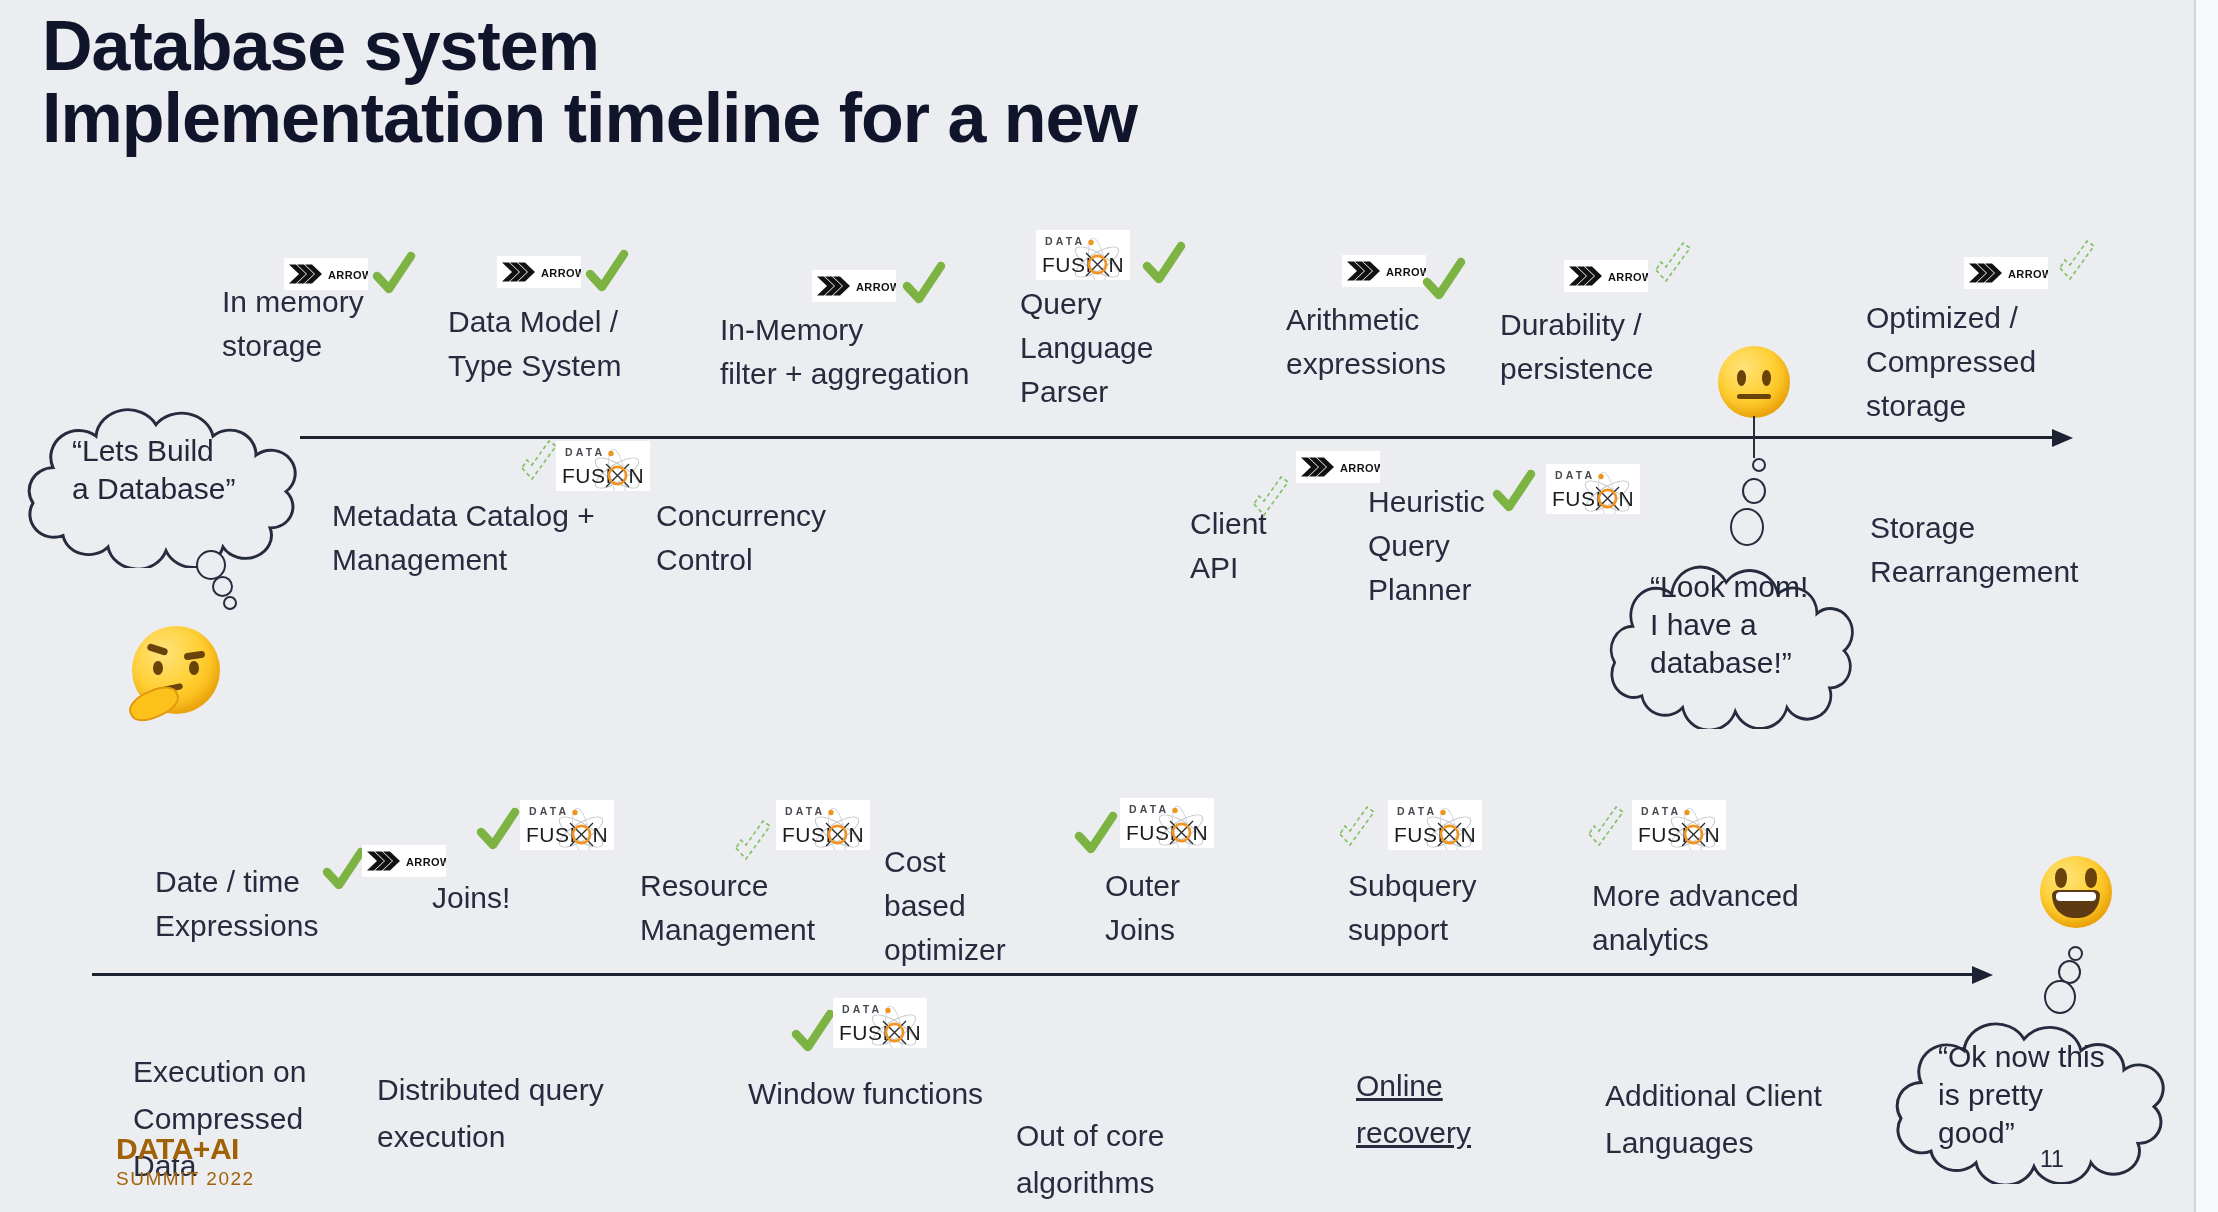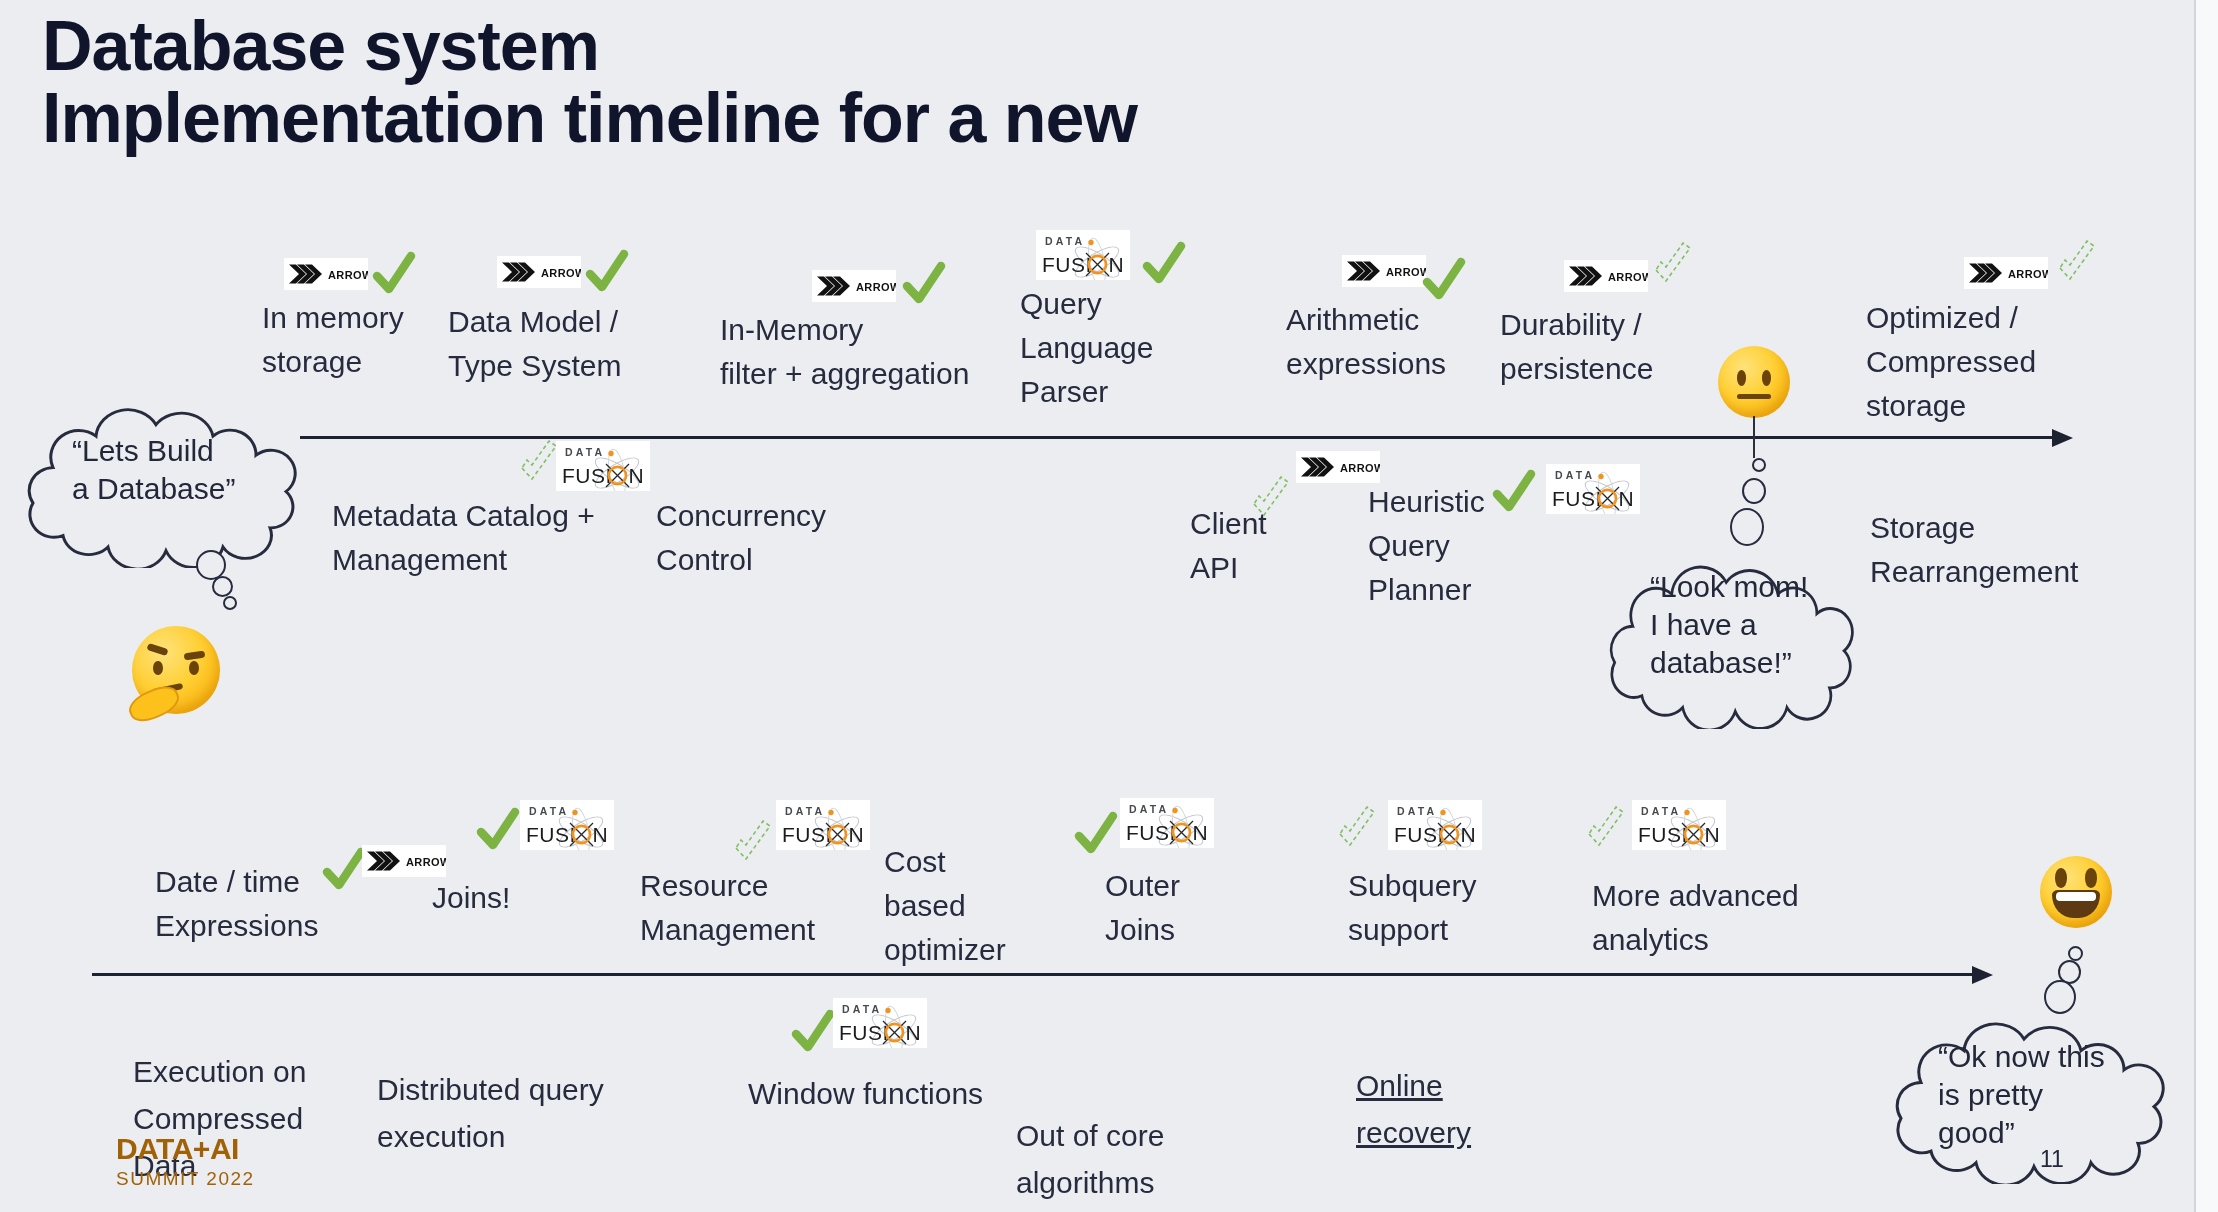--- a/index.html
+++ b/index.html
@@ -39,21 +39,21 @@
 <div class="slide">
 
   <div class="title">
     <div>Database system</div>
     <div>Implementation timeline for a new</div>
   </div>
 
   <div class="tline" style="left:300px;top:436px;width:1752px;"></div>
   <div class="tarrow" style="left:2052px;top:429px;"></div>
 
-  <div class="lbl" style="left:222px;top:296px;margin-left:40px;">In memory
+  <div class="lbl" style="left:222px;top:280px;">In memory
 storage</div>
   <span class="icon-host arrow-logo" style="left:284px;top:258px;"><svg width="84" height="32" viewBox="0 0 84 32">
         <rect width="84" height="32" fill="#ffffff"></rect>
         <g fill="#111111" transform="translate(5,6.5)">
           <path d="M0,0 h7 l10,9.5 -10,9.5 h-7 l10,-9.5 z"></path>
           <path d="M8,0 h7 l10,9.5 -10,9.5 h-7 l10,-9.5 z"></path>
           <path d="M16,0 h7 l10,9.5 -10,9.5 h-7 l10,-9.5 z"></path>
         </g>
         <text x="44" y="20.5" font-family="Liberation Sans, sans-serif" font-size="11" font-weight="bold" fill="#111111" letter-spacing="0.4">ARROW</text>
       </svg></span>
@@ -405,20 +405,22 @@
         <line x1="73" y1="23" x2="50" y2="46" stroke="#26272a" stroke-width="1.3"></line>
         <text x="6" y="42" font-family="Liberation Sans, sans-serif" font-size="21" font-weight="500" fill="#1b1c1e" letter-spacing="0.5">FUSI</text>
         <circle cx="61.5" cy="34.5" r="8.6" fill="none" stroke="#f0941f" stroke-width="2.6"></circle>
         <text x="72.5" y="42" font-family="Liberation Sans, sans-serif" font-size="21" font-weight="500" fill="#1b1c1e">N</text>
       </svg></span>
 
   <div class="lbl wide" style="left:1016px;top:1072px;margin-top:40px;">Out of core
 algorithms</div>
   <div class="lbl wide" style="left:1356px;top:1062px;text-decoration:underline;">Online
 recovery</div>
+  <div class="lbl wide" style="left:1605px;top:1072px;">Additional Client
+Languages</div>
 
   <div class="cloud" style="left:1876px;top:1010px;width:300px;height:174px;"><svg width="100%" height="100%" viewBox="0 0 300 180" preserveAspectRatio="none">
         <path d="M45,75 A28,28 0 0 1 88,42 A32,30 0 0 1 148,30 A32,30 0 0 1 205,42 A26,26 0 0 1 248,62 A24,24 0 0 1 278,100 A22,22 0 0 1 262,138 A26,24 0 0 1 215,158 A30,28 0 0 1 158,162 A30,28 0 0 1 100,158 A26,24 0 0 1 55,146 A24,24 0 0 1 25,112 A24,24 0 0 1 45,75 Z" fill="#ecedf1" stroke="#262c3d" stroke-width="3"></path>
       </svg></div>
   <div class="cloudtxt" style="left:1938px;top:1038px;">“Ok now this
 is pretty
 good”</div>
   <div class="pagenum" style="left:2040px;top:1146px;">11</div>
 
   <div class="summit" style="left:116px;top:1132px;">

